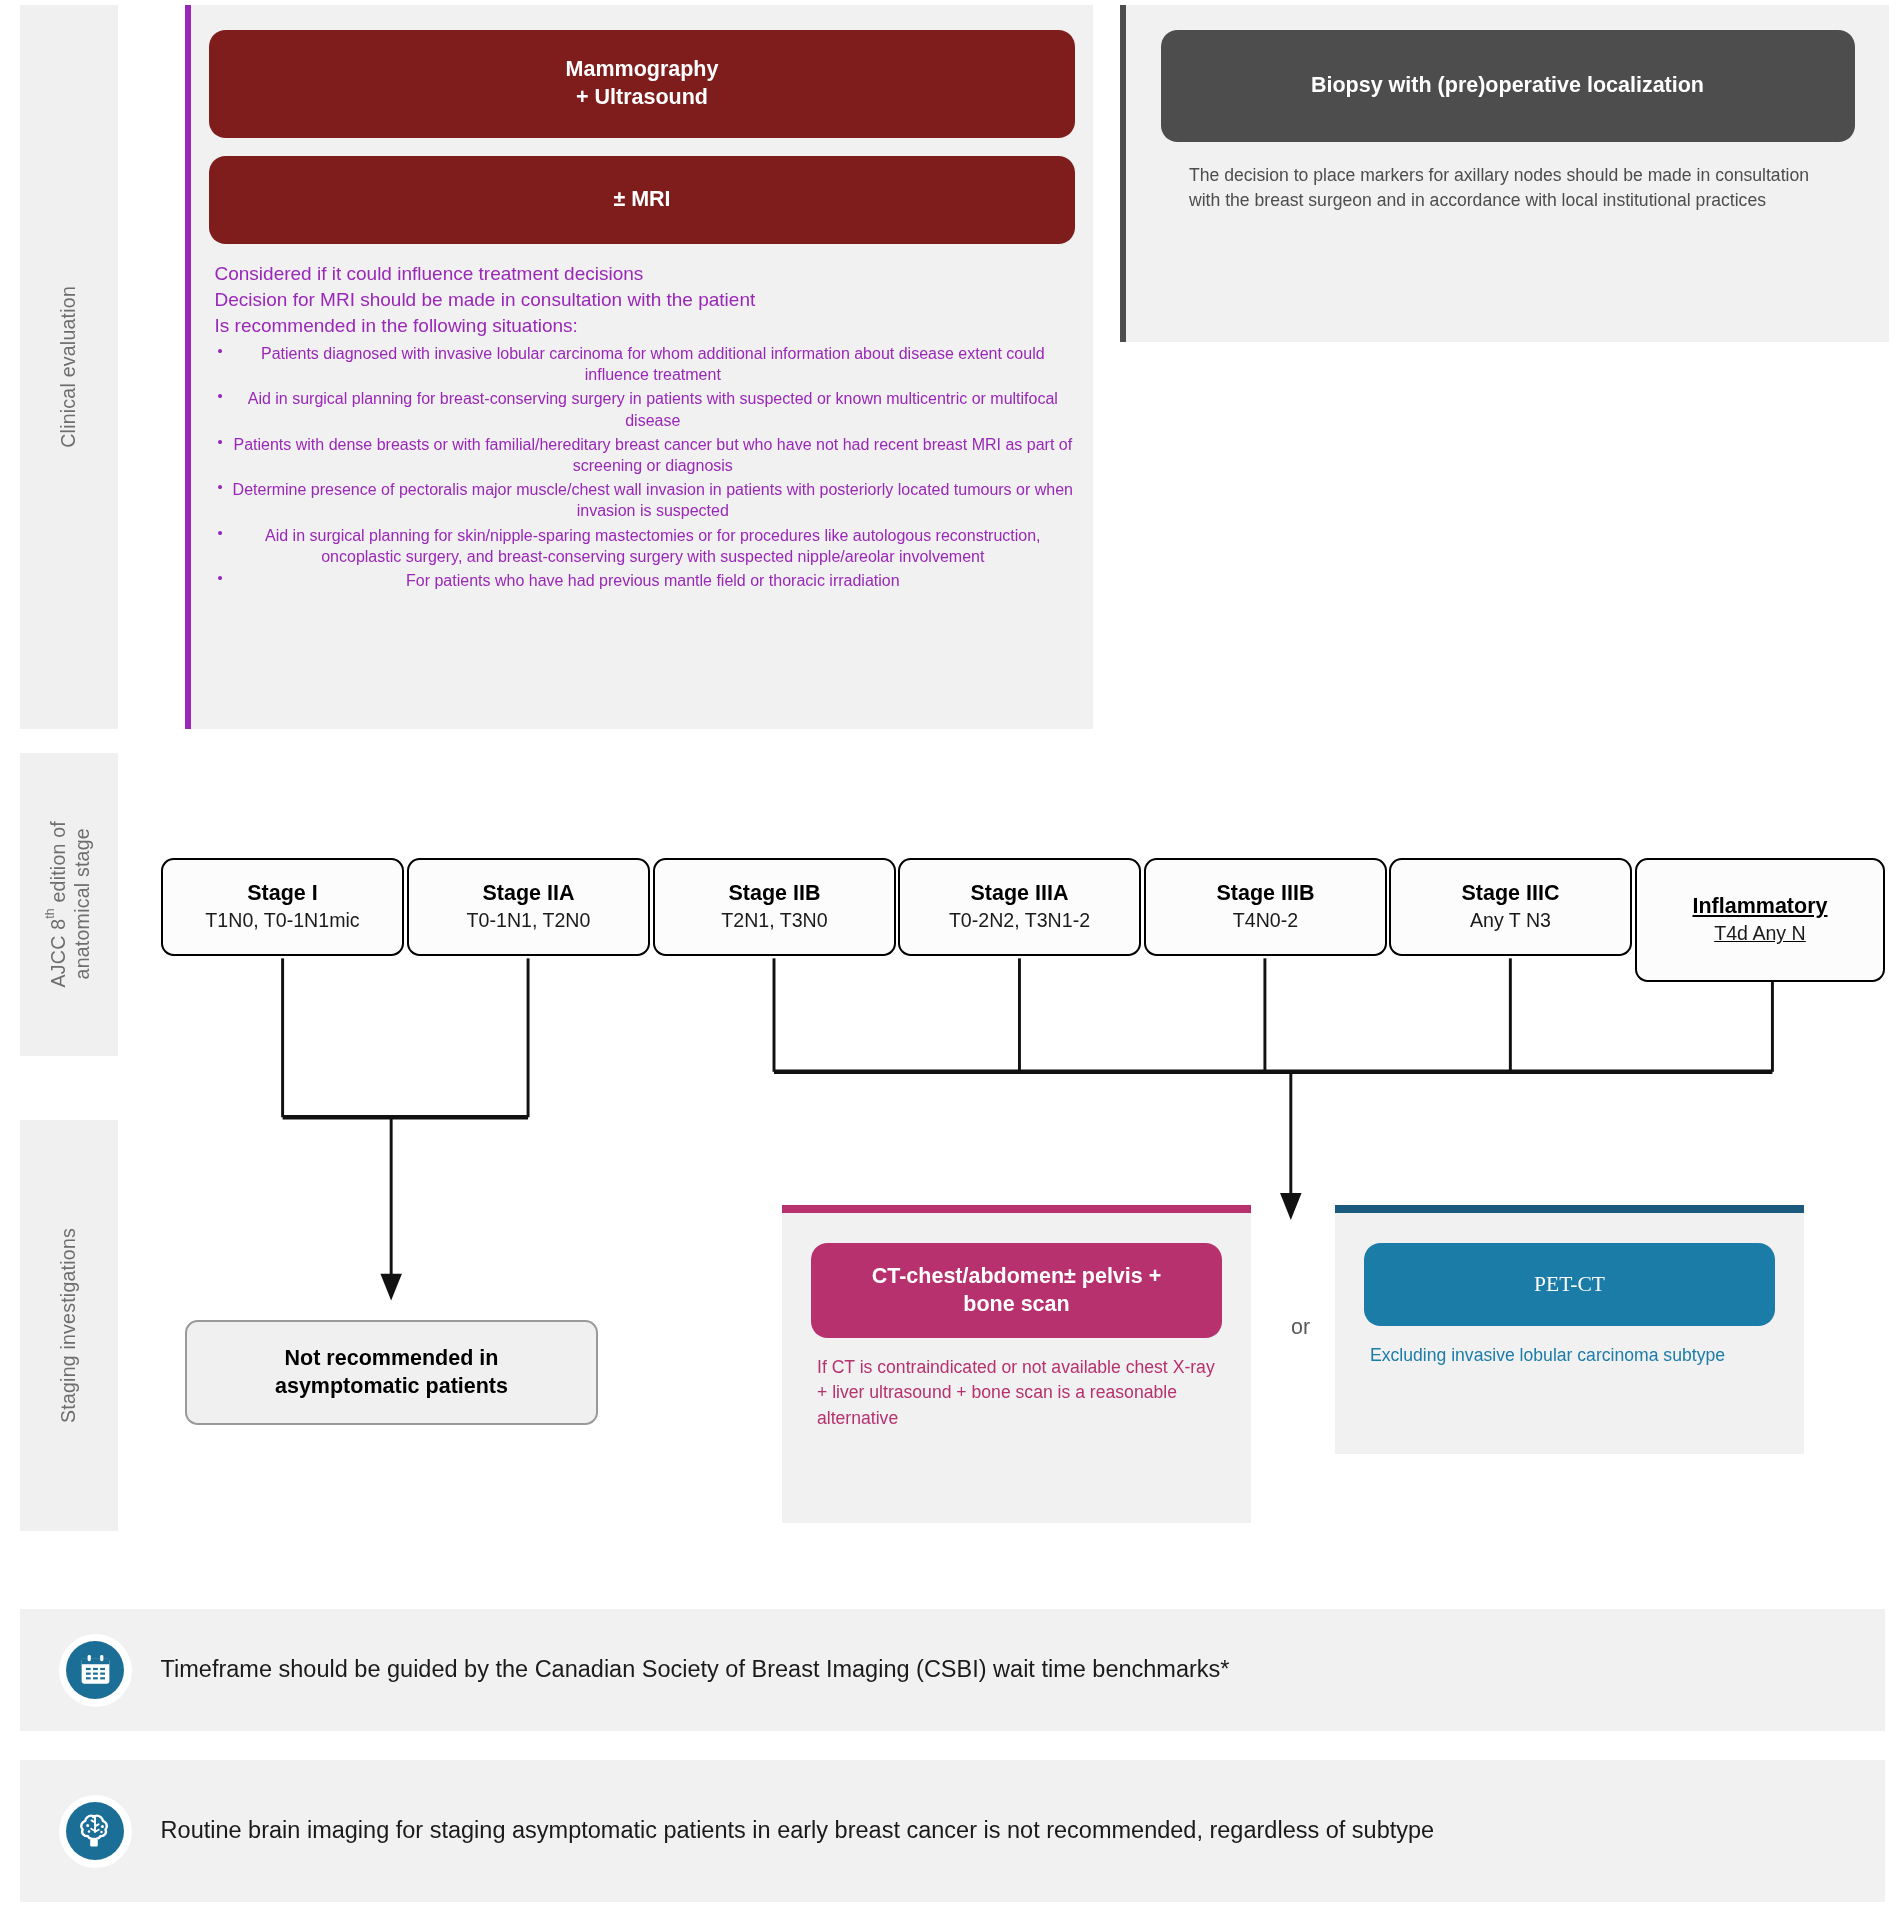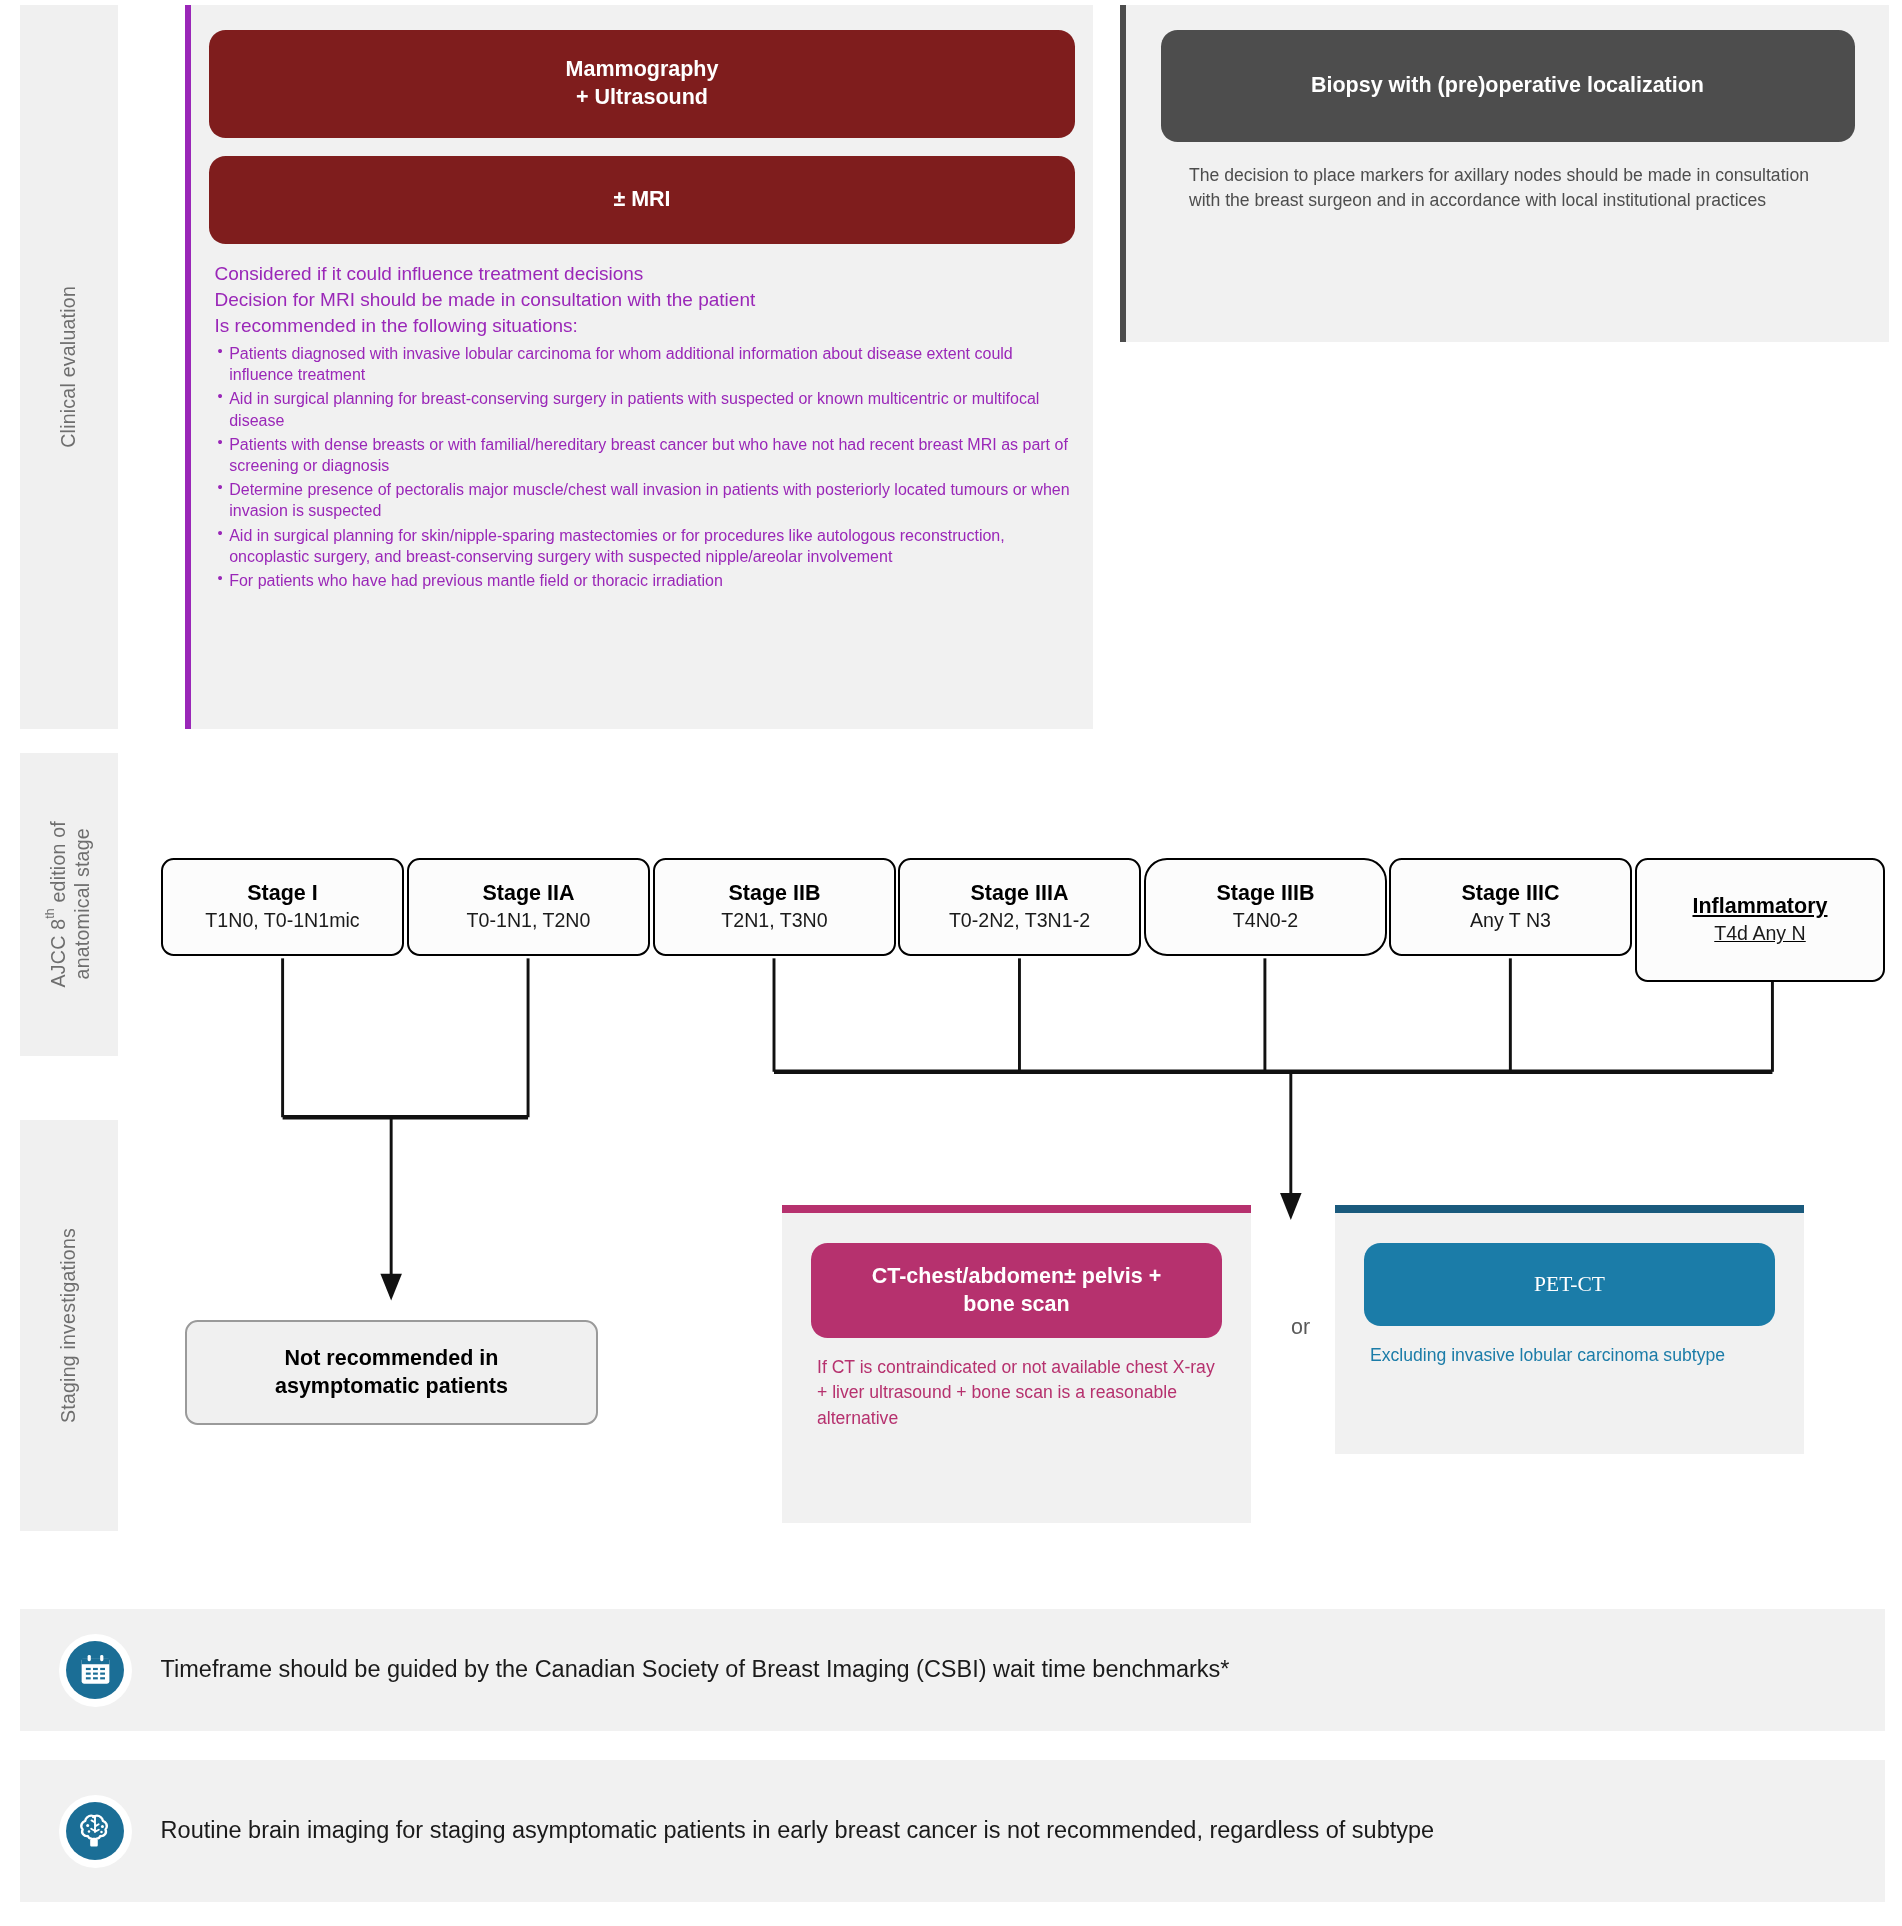--- a/index.html
+++ b/index.html
@@ -50,21 +50,21 @@
   .note {
     color:#4d4d4d;
     font-size:17.6px;
     line-height:1.42;
   }
   .note-magenta{ color:#B6316E; font-size:17.6px; line-height:1.44; }
   .note-teal   { color:#1B7CA8; font-size:17.6px; line-height:1.44; }
 
   .lead-lines { font-size:19px; line-height:1.36; color:#9A27B8; }
 
-  ul.blist { margin:3.9px 0 0 0; padding:0; list-style:none; }
+  ul.blist { margin:3.9px 0 0 0; padding:0; list-style:none;text-align:center; }
   ul.blist li {
     position:relative;
     padding-left:14.7px;
     font-size:16px;
     line-height:1.33;
     color:#9A27B8;
     margin-bottom:2.9px;
   }
   ul.blist li:before {
     content:"\2022";
@@ -198,21 +198,21 @@
   <div class="st-sub">T0-1N1, T2N0</div>
 </div>
 <div class="abs stage" style="left:653px; top:858px; width:243px; height:98px;">
   <div class="st-title">Stage IIB</div>
   <div class="st-sub">T2N1, T3N0</div>
 </div>
 <div class="abs stage" style="left:898px; top:858px; width:243px; height:98px;">
   <div class="st-title">Stage IIIA</div>
   <div class="st-sub">T0-2N2, T3N1-2</div>
 </div>
-<div class="abs stage" style="left:1144px; top:858px; width:243px; height:98px;border-radius:23px;">
+<div class="abs stage" style="left:1144px; top:858px; width:243px; height:98px;">
   <div class="st-title">Stage IIIB</div>
   <div class="st-sub">T4N0-2</div>
 </div>
 <div class="abs stage" style="left:1389px; top:858px; width:243px; height:98px;">
   <div class="st-title">Stage IIIC</div>
   <div class="st-sub">Any T N3</div>
 </div>
 <div class="abs stage" style="left:1635px; top:858px; width:250px; height:124px;text-decoration:underline;">
   <div class="st-title">Inflammatory</div>
   <div class="st-sub">T4d Any N</div>

